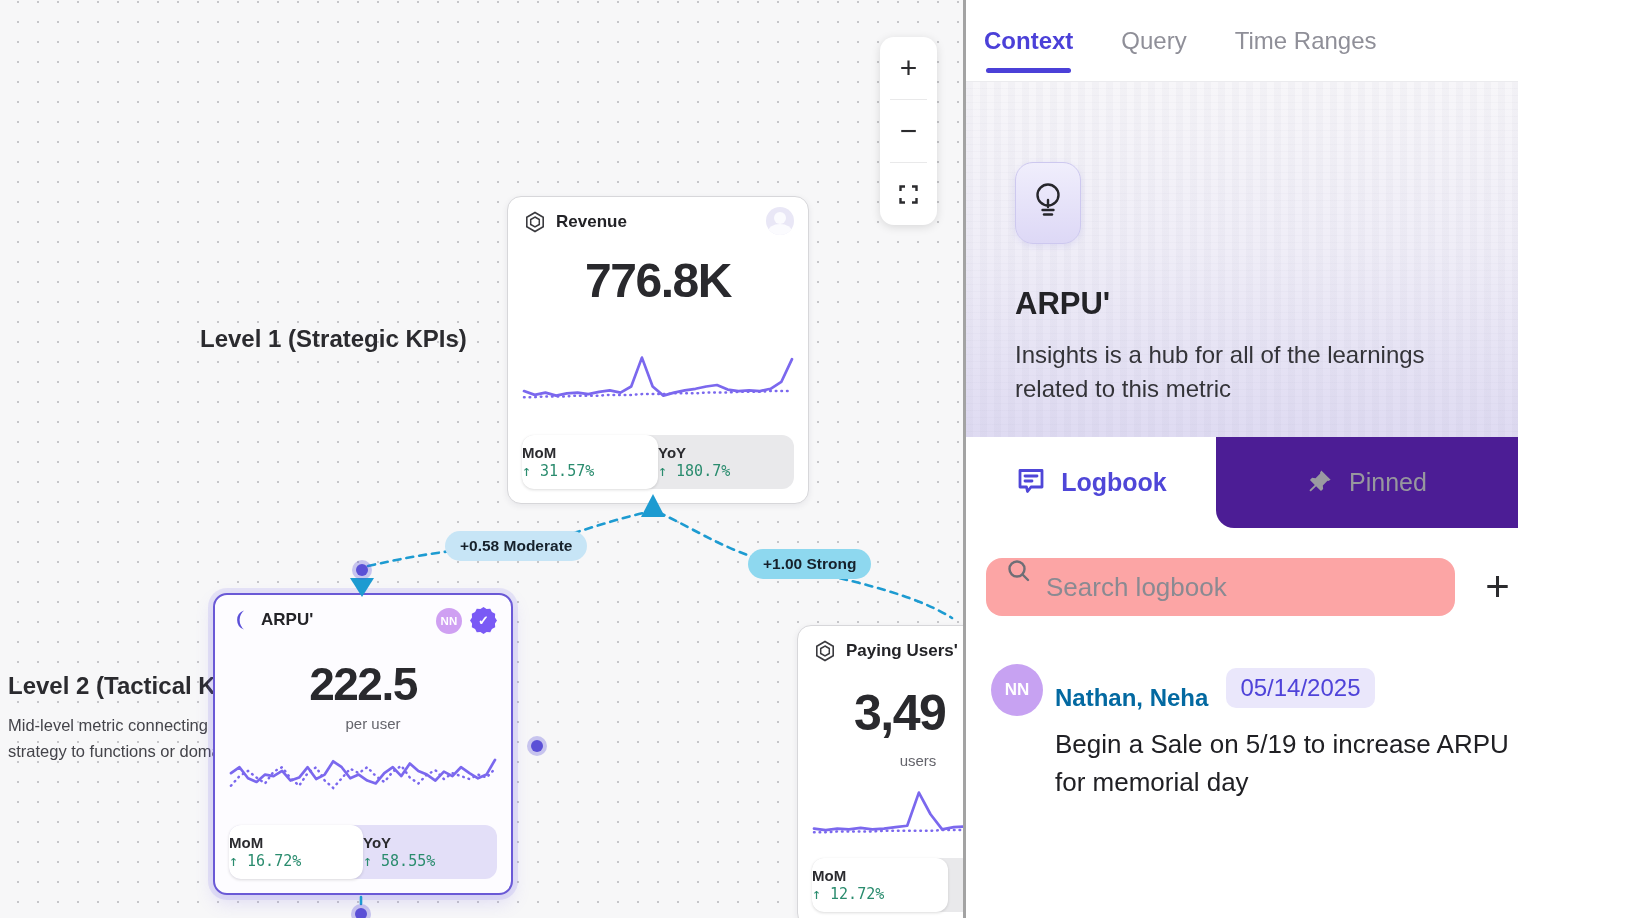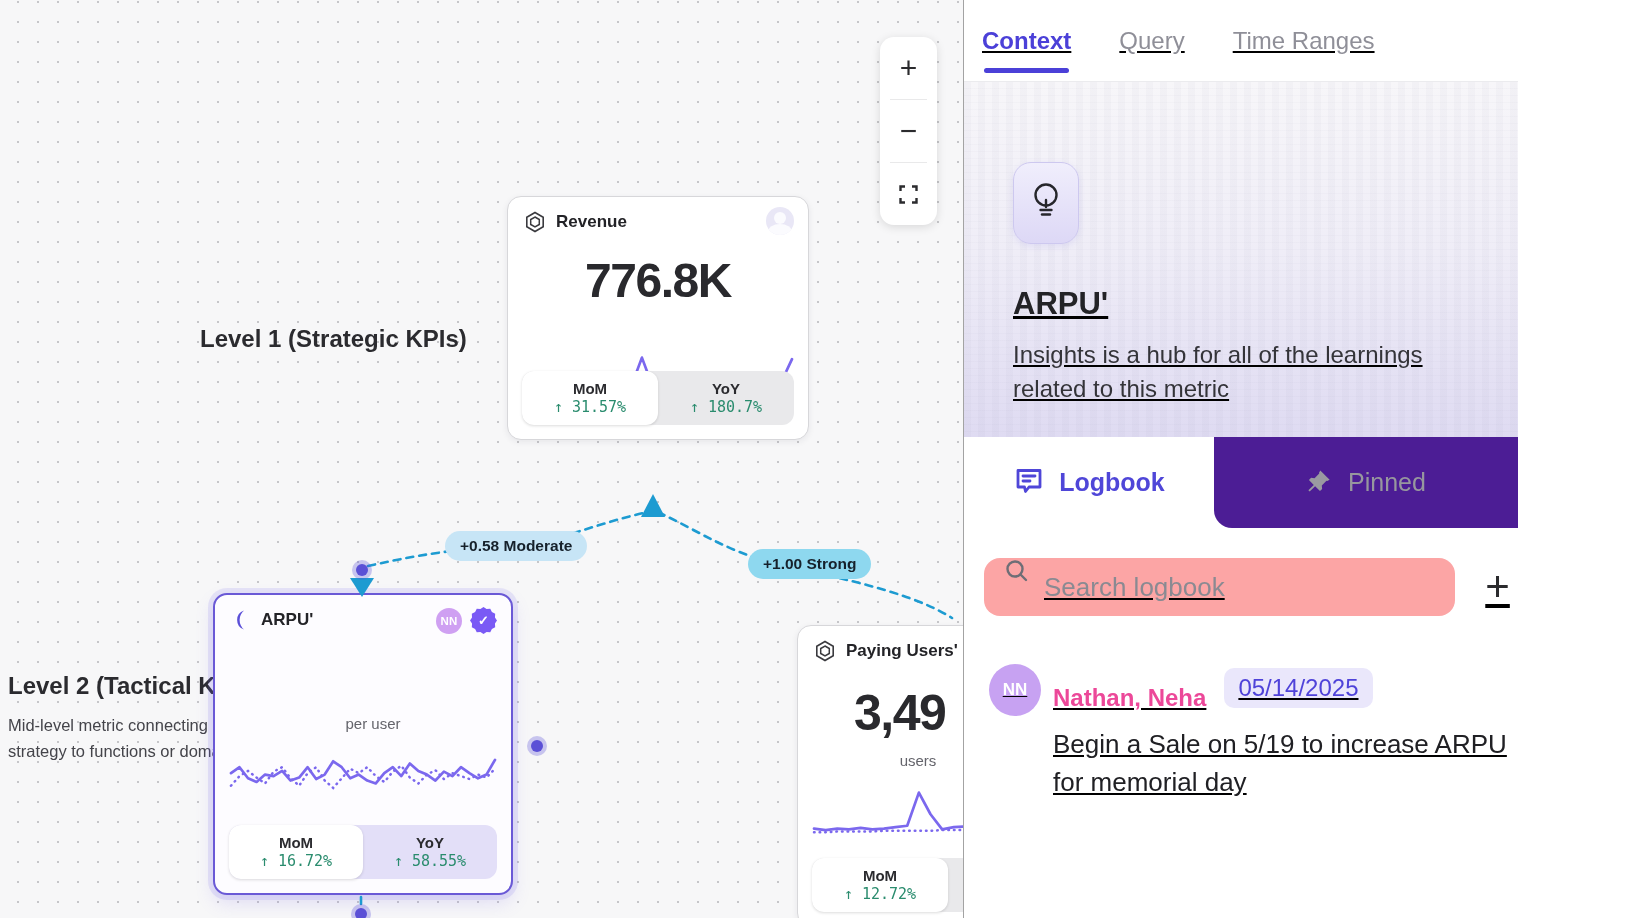--- a/index.html
+++ b/index.html
@@ -23,27 +23,27 @@
   .card-title { font-size:17px; font-weight:700; color:#232327; white-space:nowrap; }
   .card-value { position:absolute; left:0; right:0; text-align:center; font-weight:700; color:#29292d; letter-spacing:-1.5px; }
   .card-sub { position:absolute; left:0; right:0; text-align:center; font-size:15px; color:#64646b; }
   .spark { position:absolute; left:16px; right:16px; }
   .spark svg { width:100%; height:100%; overflow:visible; }
   .spark-solid { fill:none; stroke:#7b68ee; stroke-width:2.7; stroke-linejoin:round; stroke-linecap:round; vector-effect:non-scaling-stroke; }
   .spark-dotted { fill:none; stroke:#7b68ee; stroke-width:2.5; stroke-dasharray:.6 5; stroke-linecap:round; vector-effect:non-scaling-stroke; }
   .stats { position:absolute; left:14px; right:14px; bottom:14px; height:54px; border-radius:12px; display:flex; }
   .stats.gray { background:#e9e9eb; }
   .stats.lav { background:#e3dff8; }
-  .stat-cell { flex:1 1 50%; display:flex; flex-direction:column; align-items:center; justify-content:center; gap:1px; border-radius:12px; }
+  .stat-cell { flex:1 1 50%; display:flex; flex-direction:column; justify-content:center; gap:1px; border-radius:12px; }
   .stat-cell.pill { background:#fff; box-shadow:0 1px 3px rgba(0,0,0,.14); }
   .stat-label { font-size:15px; font-weight:700; color:#2b2b2f; }
   .stat-value { font-family:"DejaVu Sans Mono",monospace; font-size:15px; color:#2a8c6e; }
 
   
-  .card-revenue { left:507px; top:196px; width:302px; height:244px;text-decoration:underline; }
+  .card-revenue { left:507px; top:196px; width:302px; height:308px;text-decoration:underline; }
   .card-revenue .card-value { top:56px; font-size:48px; }
   .card-revenue .spark { top:150px; height:76px; }
   
   .card-arpu { left:213px; top:593px; width:300px; height:302px; background:#fdfcff;
     border:2px solid #6a59d6; box-shadow:0 0 0 5px rgba(120,104,232,.14), 0 8px 18px rgba(120,104,232,.18); }
   .card-arpu .card-value { top:62px; font-size:46px; }
   .card-arpu .card-sub { top:120px;padding-left:20px; }
   .card-arpu .spark { top:150px; height:74px; }
   
   .card-paying { left:797px; top:625px; width:302px; height:302px; }
@@ -72,21 +72,21 @@
   .pill-moderate { left:445px; top:531px; background:#c7e5f6; }
   .pill-strong { left:748px; top:549px; background:#8ed8ef; }
 
   
   .zoom-toolbar { position:absolute; left:880px; top:37px; width:57px; height:188px; z-index:6;
     background:#fff; border-radius:14px; box-shadow:0 2px 10px rgba(0,0,0,.13); display:flex; flex-direction:column; }
   .zoom-btn { flex:1; display:flex; align-items:center; justify-content:center; font-size:30px; font-weight:500; color:#2b2b2e; cursor:pointer; background:none; border:none; }
   .zoom-div { height:1px; background:#e9e9ea; margin:0 10px; }
 
   
-  .panel { position:absolute; left:963px; top:0; width:555px; height:918px; background:#fff; border-left:1px solid #a3a3a3;text-decoration:underline; }
+  .panel { position:absolute; left:963px; top:0; width:555px; height:918px; background:#fff; border-left:3px solid #a3a3a3; }
   .panel-tabs { height:82px; display:flex; align-items:center; gap:48px; padding-left:18px; border-bottom:1px solid #ebebee; background:#fff; }
   .panel-tab { position:relative; height:100%; display:flex; align-items:center; font-size:24px; font-weight:500; color:#8f8f98; cursor:pointer; }
   .panel-tab.active { color:#4b40d8; font-weight:700; }
   .panel-tab.active::after { content:""; position:absolute; left:2px; right:2px; bottom:8px; height:5px; border-radius:3px; background:#4b40d8; }
 
   .hero { height:355px; padding:80px 40px 0 49px;
     background:
       repeating-linear-gradient(90deg, rgba(130,130,160,.045) 0 7px, transparent 7px 14px),
       repeating-linear-gradient(180deg, transparent 0 6px, rgba(130,130,160,.035) 6px 7px),
       linear-gradient(180deg,#f7f6f9 0%,#efedf7 48%,#dfdbf2 100%); }
@@ -108,21 +108,21 @@
   .search-bar { width:567px; height:58px; background:#fca5a5; border-radius:16px; display:flex; padding:0 20px; }
   .search-bar input { flex:1; border:none; outline:none; background:transparent; font-size:26px; color:#3a3a40; margin-left:14px; font-family:"Liberation Sans",sans-serif; }
   .search-bar input::placeholder { color:#8a8a92; }
   .add-btn { margin-left:22px; width:50px; height:50px; border:none; background:none; font-size:42px; font-weight:400; color:#2b2b2e; cursor:pointer; line-height:1; }
 
   .entry { display:flex; margin-top:48px; padding-left:5px; cursor:pointer; }
   .entry-avatar { width:52px; height:52px; border-radius:50%; background:#c7a2f2; color:#fff; font-size:17px; font-weight:700;
     display:flex; align-items:center; justify-content:center; flex:0 0 52px; }
   .entry-main { margin-left:12px; }
   .entry-head { display:flex; align-items:center; gap:18px; }
-  .entry-author { font-size:24px; font-weight:700; color:#ec4899;margin-top:20px; }
+  .entry-author { font-size:24px; font-weight:700; color:#0369a1;margin-top:20px; }
   .entry-date { background:#eae7fb; color:#4f43d9; font-size:24px; padding:6px 14px; border-radius:10px; }
   .entry-text { margin-top:14px; font-size:26px; color:#202024; line-height:1.45; max-width:520px; }
 </style>
 </head>
 <body>
 
 <div class="app">
 
   <div class="canvas">
 
@@ -171,20 +171,21 @@
           <svg width="20" height="22" viewBox="0 0 20 22">
               <path d="M13 1.5 A 10 10 0 0 0 13 20.5 A 12.5 12.5 0 0 1 13 1.5 Z" fill="#5b4fd8"></path>
             </svg>
         </span>
         <span class="card-title">ARPU'</span>
       </div>
       <div class="badges">
         <span class="nn-badge">NN</span>
         <span class="seal" style="clip-path: polygon(100% 50%, 92.5% 61.4%, 93.3% 75%, 81.1% 81.1%, 75% 93.3%, 61.4% 92.5%, 50% 100%, 38.6% 92.5%, 25% 93.3%, 18.9% 81.1%, 6.7% 75%, 7.5% 61.4%, 0% 50%, 7.5% 38.6%, 6.7% 25%, 18.9% 18.9%, 25% 6.7%, 38.6% 7.5%, 50% 0%, 61.4% 7.5%, 75% 6.7%, 81.1% 18.9%, 93.3% 25%, 92.5% 38.6%);">✓</span>
       </div>
+      <div class="card-value">222.5</div>
       <div class="card-sub">per user</div>
       <div class="spark">
         <svg viewBox="0 0 100 100" preserveAspectRatio="none">
             <polyline points="0,55 3.225806451612903,42 6.451612903225806,35 9.67741935483871,44 12.903225806451612,52 16.129032258064516,36 19.35483870967742,30 22.58064516129032,45 25.806451612903224,55 29.03225806451613,38 32.25806451612903,30 35.483870967741936,48 38.70967741935484,58 41.935483870967744,45 45.16129032258064,32 48.38709677419355,38 51.61290322580645,30 54.83870967741935,42 58.06451612903226,50 61.29032258064516,36 64.51612903225806,28 67.74193548387096,44 70.96774193548387,52 74.19354838709677,40 77.41935483870968,34 80.64516129032258,46 83.87096774193549,38 87.09677419354838,42 90.32258064516128,46 93.54838709677419,40 96.7741935483871,44 100,32" class="spark-dotted"></polyline>
             <polyline points="0,38 3.225806451612903,30 6.451612903225806,45 9.67741935483871,50 12.903225806451612,40 16.129032258064516,42 19.35483870967742,35 22.58064516129032,48 25.806451612903224,44 29.03225806451613,30 32.25806451612903,46 35.483870967741936,40 38.70967741935484,22 41.935483870967744,30 45.16129032258064,45 48.38709677419355,40 51.61290322580645,48 54.83870967741935,52 58.06451612903226,38 61.29032258064516,30 64.51612903225806,42 67.74193548387096,25 70.96774193548387,35 74.19354838709677,40 77.41935483870968,48 80.64516129032258,36 83.87096774193549,42 87.09677419354838,30 90.32258064516128,38 93.54838709677419,45 96.7741935483871,40 100,20" class="spark-solid"></polyline>
           </svg>
       </div>
       <div class="stats lav">
         <div class="stat-cell pill">
           <span class="stat-label">MoM</span>

